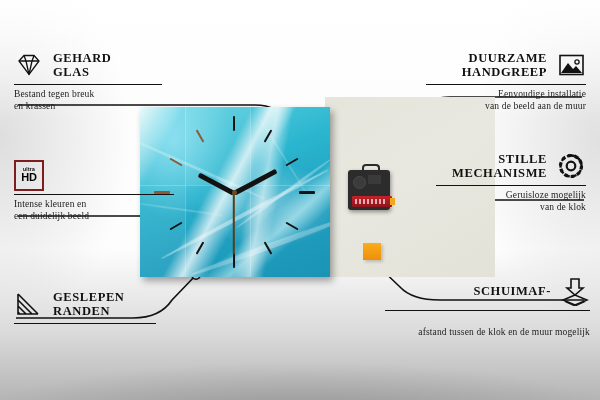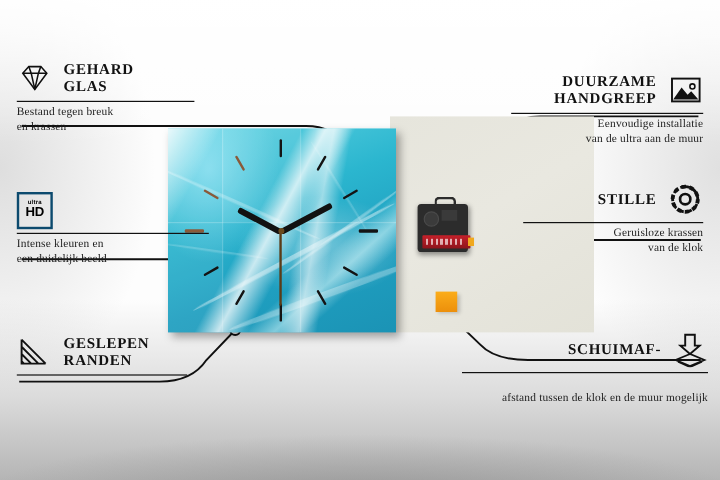--- a/index.html
+++ b/index.html
@@ -69,21 +69,21 @@
   .feat .row{display:flex;align-items:center;gap:9px;}
   .feat.right .row{flex-direction:row-reverse;}
   .feat .ttl{font-size:12.5px;line-height:14px;letter-spacing:.6px;color:#111;
     font-weight:700;text-transform:uppercase;}
   .feat.right .ttl{text-align:right;}
   .feat .rule{height:1px;background:#111;margin:4px 0 4px;}
   .feat .sub{font-size:9.5px;line-height:11.5px;color:#1c1c1c;letter-spacing:.15px;}
   .feat.right .sub{text-align:right;}
   .ico{flex:0 0 auto;width:30px;height:30px;display:flex;align-items:center;justify-content:center;}
   .ico svg{display:block;}
-  .hdbox{width:27px;height:27px;border:2px solid #0c4a6e;display:flex;flex-direction:column;
+  .hdbox{width:27px;height:27px;border:2px solid #7f1d1d;display:flex;flex-direction:column;
     align-items:center;justify-content:center;line-height:1;}
   .hdbox .u{font-family:"Liberation Sans",sans-serif;font-size:5px;font-weight:700;letter-spacing:.2px;}
   .hdbox .h{font-family:"Liberation Sans",sans-serif;font-size:11px;font-weight:700;letter-spacing:-.3px;}
 </style>
 </head>
 <body>
 
 <div id="stage">
 
   <div class="bg-base"></div>
@@ -188,76 +188,77 @@
         </span>
       </span>
     </div>
     <div class="rule"></div>
     <div class="sub">
       <span>Intense kleuren en</span><br>
       <span>een duidelijk beeld</span>
     </div>
   </div>
 
-  <div class="feat left" style="left:14px;top:278px;width:142px;">
+  <div class="feat left" style="left:14px;top:289px;width:142px;">
     <div class="row">
       <span class="ico">
         <svg width="30" height="26" viewBox="0 0 30 26">
           <g stroke="#111" stroke-width="1.6" fill="none">
             <path d="M4,3 L24,23 M4,9 L18,23 M4,15 L12,23 M4,21 L6,23 M4,3 L4,23 L24,23"></path>
           </g>
         </svg>
       </span>
       <span class="ttl">
         <span>GESLEPEN</span><br>
         <span>RANDEN</span>
       </span>
     </div>
     <div class="rule"></div>
   </div>
 
-  <div class="feat right" style="right:14px;top:60px;width:160px;">
+  <div class="feat right" style="right:14px;top:50px;width:160px;">
     <div class="row">
       <span class="ico">
         <svg width="30" height="26" viewBox="0 0 30 26">
           <rect x="4" y="3.5" width="23" height="19" fill="none" stroke="#111" stroke-width="1.6"></rect>
           <circle cx="21" cy="10" r="2.1" fill="none" stroke="#111" stroke-width="1.3"></circle>
           <path d="M5,21 L12,11 L17,17 L20,14 L26,21 Z" fill="#111"></path>
         </svg>
       </span>
       <span class="ttl">
         <span>DUURZAME</span><br>
         <span>HANDGREEP</span>
       </span>
     </div>
     <div class="rule"></div>
     <div class="sub">
       <span>Eenvoudige installatie</span><br>
-      <span>van de ultra aan de muur</span>
+      <span>van de beeld aan de muur</span>
     </div>
   </div>
 
   <div class="feat right" style="right:14px;top:151px;width:150px;">
     <div class="row">
       <span class="ico">
         <svg width="30" height="28" viewBox="0 0 30 28">
           <g fill="none" stroke="#111" stroke-width="2.4">
             <path d="M15,3.5 a10.5,10.5 0 1,0 0.01,0" stroke-dasharray="4.2 2.6"></path>
           </g>
           <circle cx="15" cy="14" r="10.5" fill="none" stroke="#111" stroke-width="3.2" stroke-dasharray="3.6 3.0"></circle>
           <circle cx="15" cy="14" r="4.3" fill="none" stroke="#111" stroke-width="2.2"></circle>
         </svg>
       </span>
       <span class="ttl">
         <span>STILLE</span><br>
-      </span>
-    </div>
-    <div class="rule"></div>
-    <div class="sub">
-      <span>Geruisloze krassen</span><br>
+        <span>MECHANISME</span>
+      </span>
+    </div>
+    <div class="rule"></div>
+    <div class="sub">
+      <span>Geruisloze mogelijk</span><br>
       <span>van de klok</span>
     </div>
   </div>
 
   <div class="feat right" style="right:10px;top:276px;width:205px;">
     <div class="row">
       <span class="ico">
         <svg width="30" height="30" viewBox="0 0 30 30">
           <path d="M11,3 L19,3 L19,12 L23,12 L15,19 L7,12 L11,12 Z" fill="none" stroke="#111" stroke-width="1.6"></path>
           <path d="M15,19 L3,24 L15,29 L27,24 Z" fill="none" stroke="#111" stroke-width="1.5"></path>

